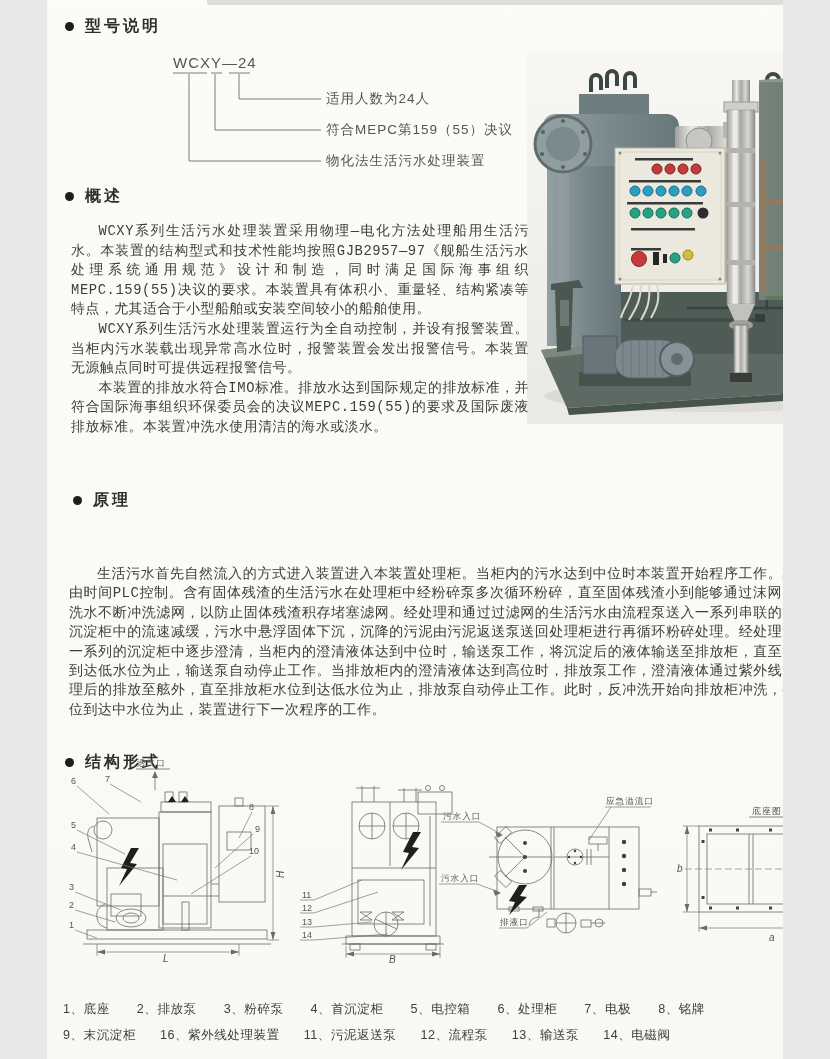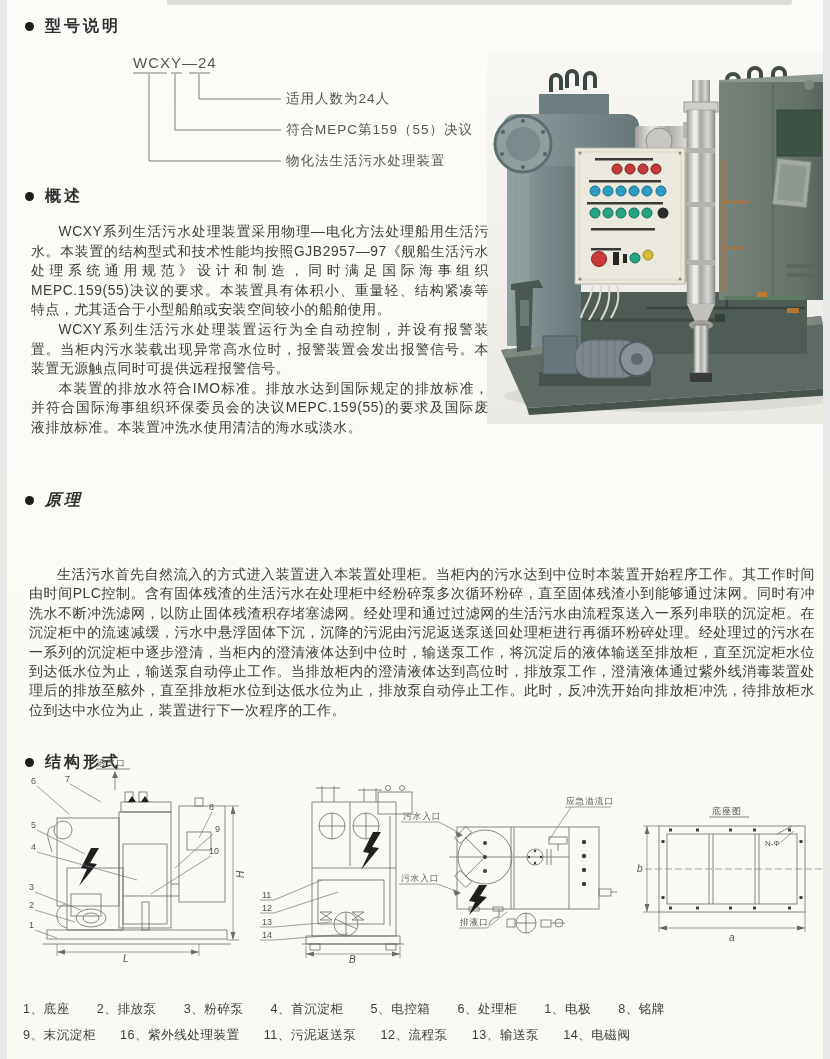--- a/index.html
+++ b/index.html
@@ -1,27 +1,27 @@
 <!DOCTYPE html>
 <html><head>
 <meta charset="utf-8">
 <style>
   html,body { margin:0; padding:0; background:#e8e8e8; }
   .page {
-    position:relative; width:816px; height:1059px; margin:0 auto;
+    position:relative; width:736px; height:1059px; margin:0 auto;
     background:linear-gradient(180deg,#fcfbf8 0%,#fbfaf5 60%,#faf8f3 100%);
     font-family:"Liberation Sans","DejaVu Sans",sans-serif;
     color:#3a3a3a; overflow:hidden;
   }
   .header-band { position:absolute; left:160px; top:0; width:625px; height:5px;
     background:#d8d7d2; border-radius:0 0 3px 3px; opacity:.85; }
   .sec-heading { position:absolute; display:flex; align-items:center; gap:11px;
     font-size:16px; font-weight:bold; letter-spacing:3px; color:#2e2e2e; }
   .bullet { width:9px; height:9px; border-radius:50%; background:#1d1d1d; flex:0 0 auto; }
-  .body-block { position:absolute; text-align:justify; color:#3d3d3d; }
+  .body-block { position:absolute; text-align:justify; color:#3d3d3d;font-family:Liberation Mono, monospace; }
   .body-block p { margin:0; text-indent:2em; }
   .overview-block { font-size:13.8px; line-height:19.6px; letter-spacing:.6px; }
   .principle-block { font-size:14px; line-height:19.4px; letter-spacing:.4px; }
   .legend { position:absolute; left:16px; top:1001px; font-size:12.6px; color:#3e3e3e; letter-spacing:.5px; }
   .legend-row1 { display:flex; gap:27px; }
   .legend-row2 { display:flex; gap:24px; margin-top:9px; }
   svg { position:absolute; overflow:visible; }
   .dwg text { fill:#555; }
   .num { font-size:9px; }
   .cn-small { font-size:8.6px; letter-spacing:1px; }
@@ -212,21 +212,21 @@
   <div class="sec-heading" style="left:18px; top:186px;">
     <span class="bullet"></span>
     <span>概述</span>
   </div>
   <div class="body-block overview-block" style="left:24px; top:222px; width:458px;">
     <p>WCXY系列生活污水处理装置采用物理—电化方法处理船用生活污水。本装置的结构型式和技术性能均按照GJB2957—97《舰船生活污水处理系统通用规范》设计和制造，同时满足国际海事组织MEPC.159(55)决议的要求。本装置具有体积小、重量轻、结构紧凑等特点，尤其适合于小型船舶或安装空间较小的船舶使用。</p>
     <p>WCXY系列生活污水处理装置运行为全自动控制，并设有报警装置。当柜内污水装载出现异常高水位时，报警装置会发出报警信号。本装置无源触点同时可提供远程报警信号。</p>
     <p>本装置的排放水符合IMO标准。排放水达到国际规定的排放标准，并符合国际海事组织环保委员会的决议MEPC.159(55)的要求及国际废液排放标准。本装置冲洗水使用清洁的海水或淡水。</p>
   </div>
 
-  <div class="sec-heading" style="left:18px; top:490px;font-style:italic;">
+  <div class="sec-heading" style="left:26px; top:490px;">
     <span class="bullet"></span>
     <span>原理</span>
   </div>
   <div class="body-block principle-block" style="left:22px; top:519px; width:786px;margin-top:46px;">
     <p>生活污水首先自然流入的方式进入装置进入本装置处理柜。当柜内的污水达到中位时本装置开始程序工作。其工作时间由时间PLC控制。含有固体残渣的生活污水在处理柜中经粉碎泵多次循环粉碎，直至固体残渣小到能够通过沫网。同时有冲洗水不断冲洗滤网，以防止固体残渣积存堵塞滤网。经处理和通过过滤网的生活污水由流程泵送入一系列串联的沉淀柜。在沉淀柜中的流速减缓，污水中悬浮固体下沉，沉降的污泥由污泥返送泵送回处理柜进行再循环粉碎处理。经处理过的污水在一系列的沉淀柜中逐步澄清，当柜内的澄清液体达到中位时，输送泵工作，将沉淀后的液体输送至排放柜，直至沉淀柜水位到达低水位为止，输送泵自动停止工作。当排放柜内的澄清液体达到高位时，排放泵工作，澄清液体通过紫外线消毒装置处理后的排放至舷外，直至排放柜水位到达低水位为止，排放泵自动停止工作。此时，反冲洗开始向排放柜冲洗，待排放柜水位到达中水位为止，装置进行下一次程序的工作。</p>
   </div>
 
   <div class="sec-heading" style="left:18px; top:752px;">
     <span class="bullet"></span>
     <span>结构形式</span>
@@ -479,21 +479,21 @@
   </svg>
 
   <div class="legend">
     <div class="legend-row1">
       <span>1、底座</span>
       <span>2、排放泵</span>
       <span>3、粉碎泵</span>
       <span>4、首沉淀柜</span>
       <span>5、电控箱</span>
       <span>6、处理柜</span>
-      <span>1、电极</span>
+      <span>7、电极</span>
       <span>8、铭牌</span>
     </div>
     <div class="legend-row2">
       <span>9、末沉淀柜</span>
       <span>16、紫外线处理装置</span>
       <span>11、污泥返送泵</span>
       <span>12、流程泵</span>
       <span>13、输送泵</span>
       <span>14、电磁阀</span>
     </div>

